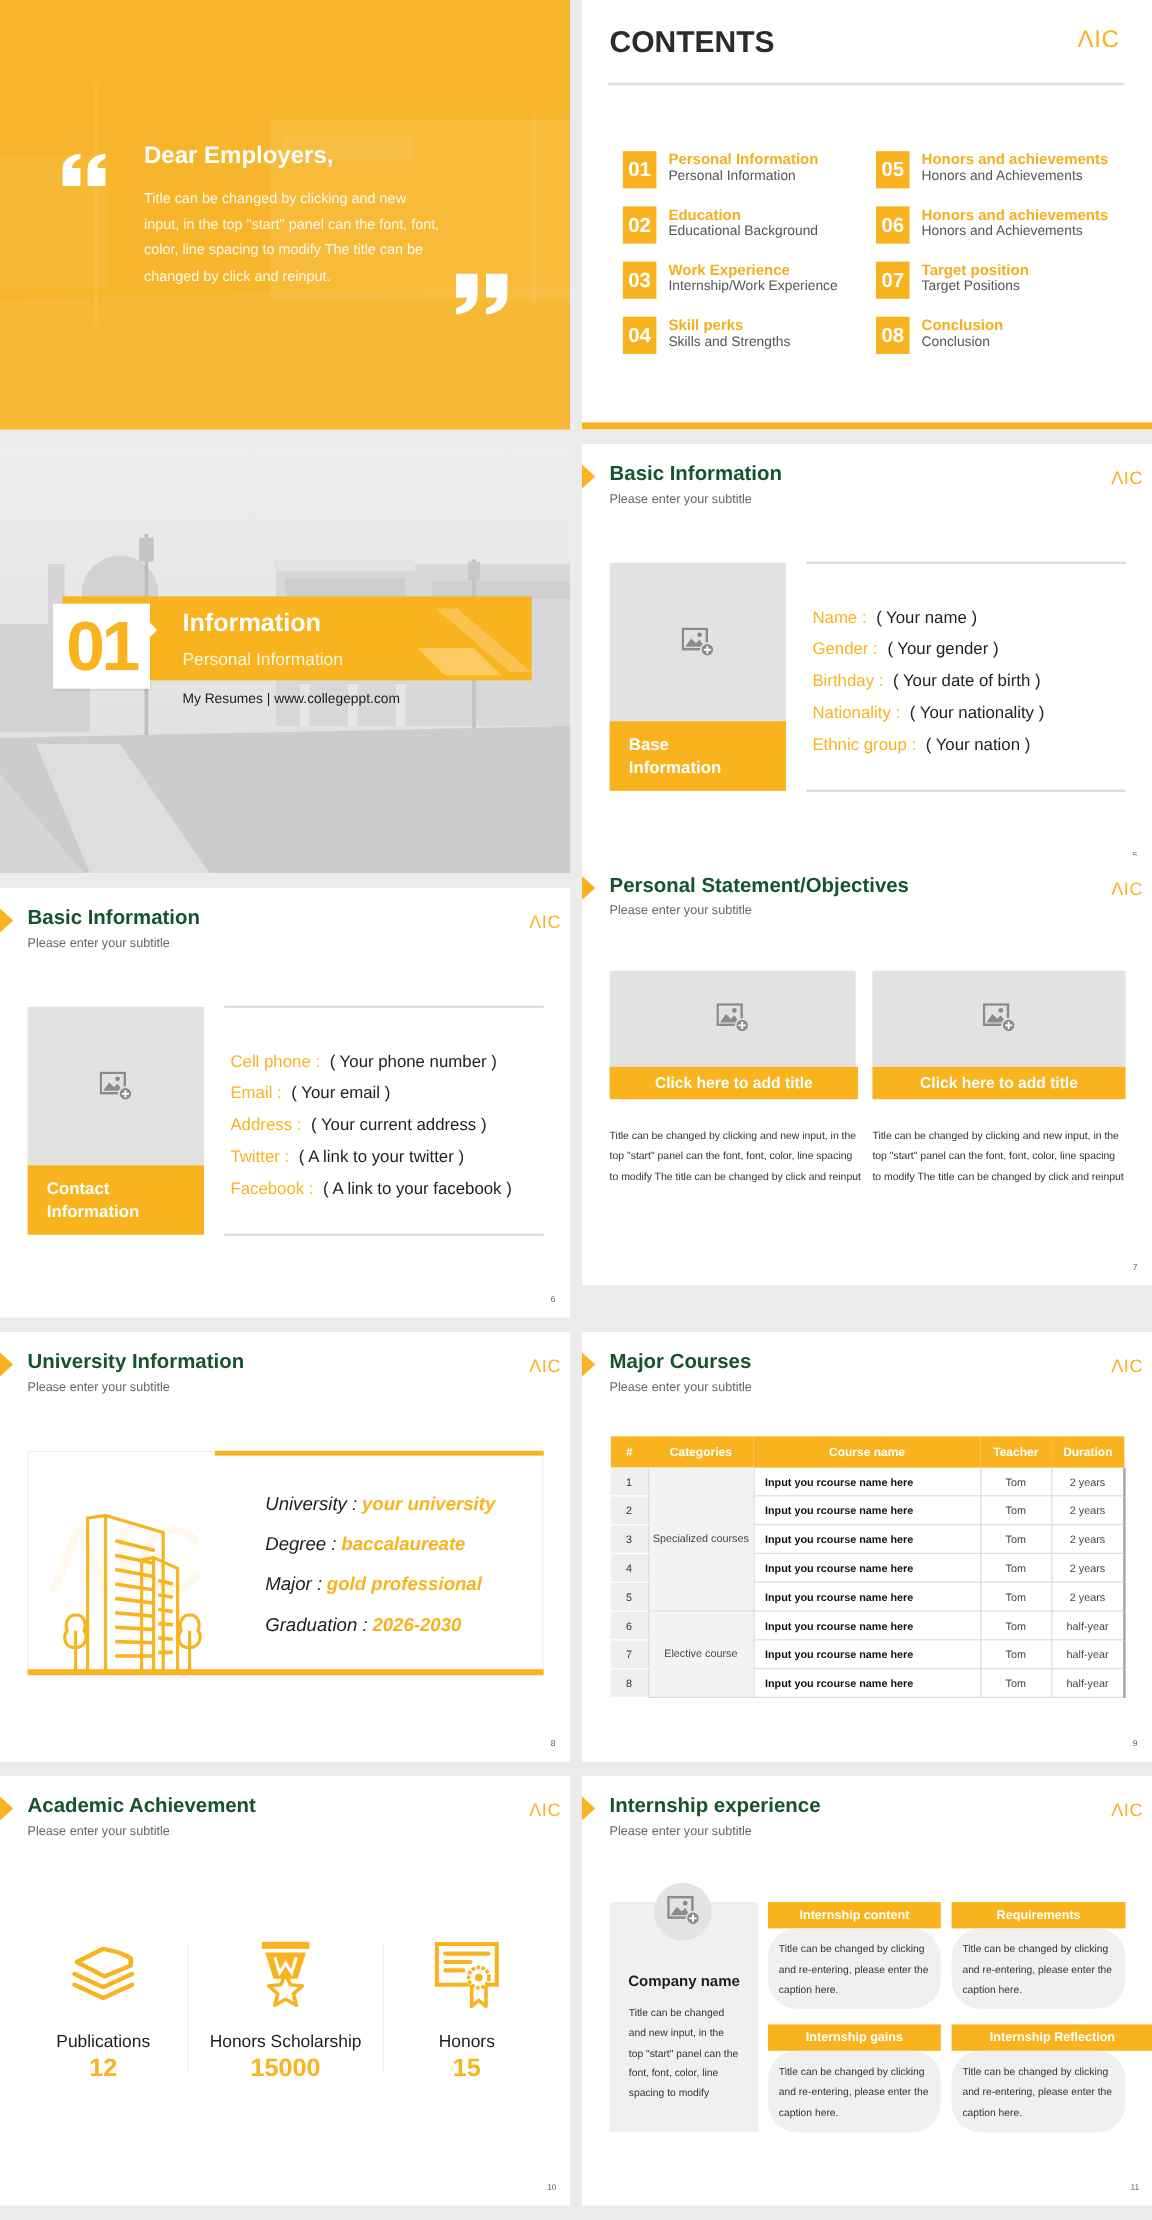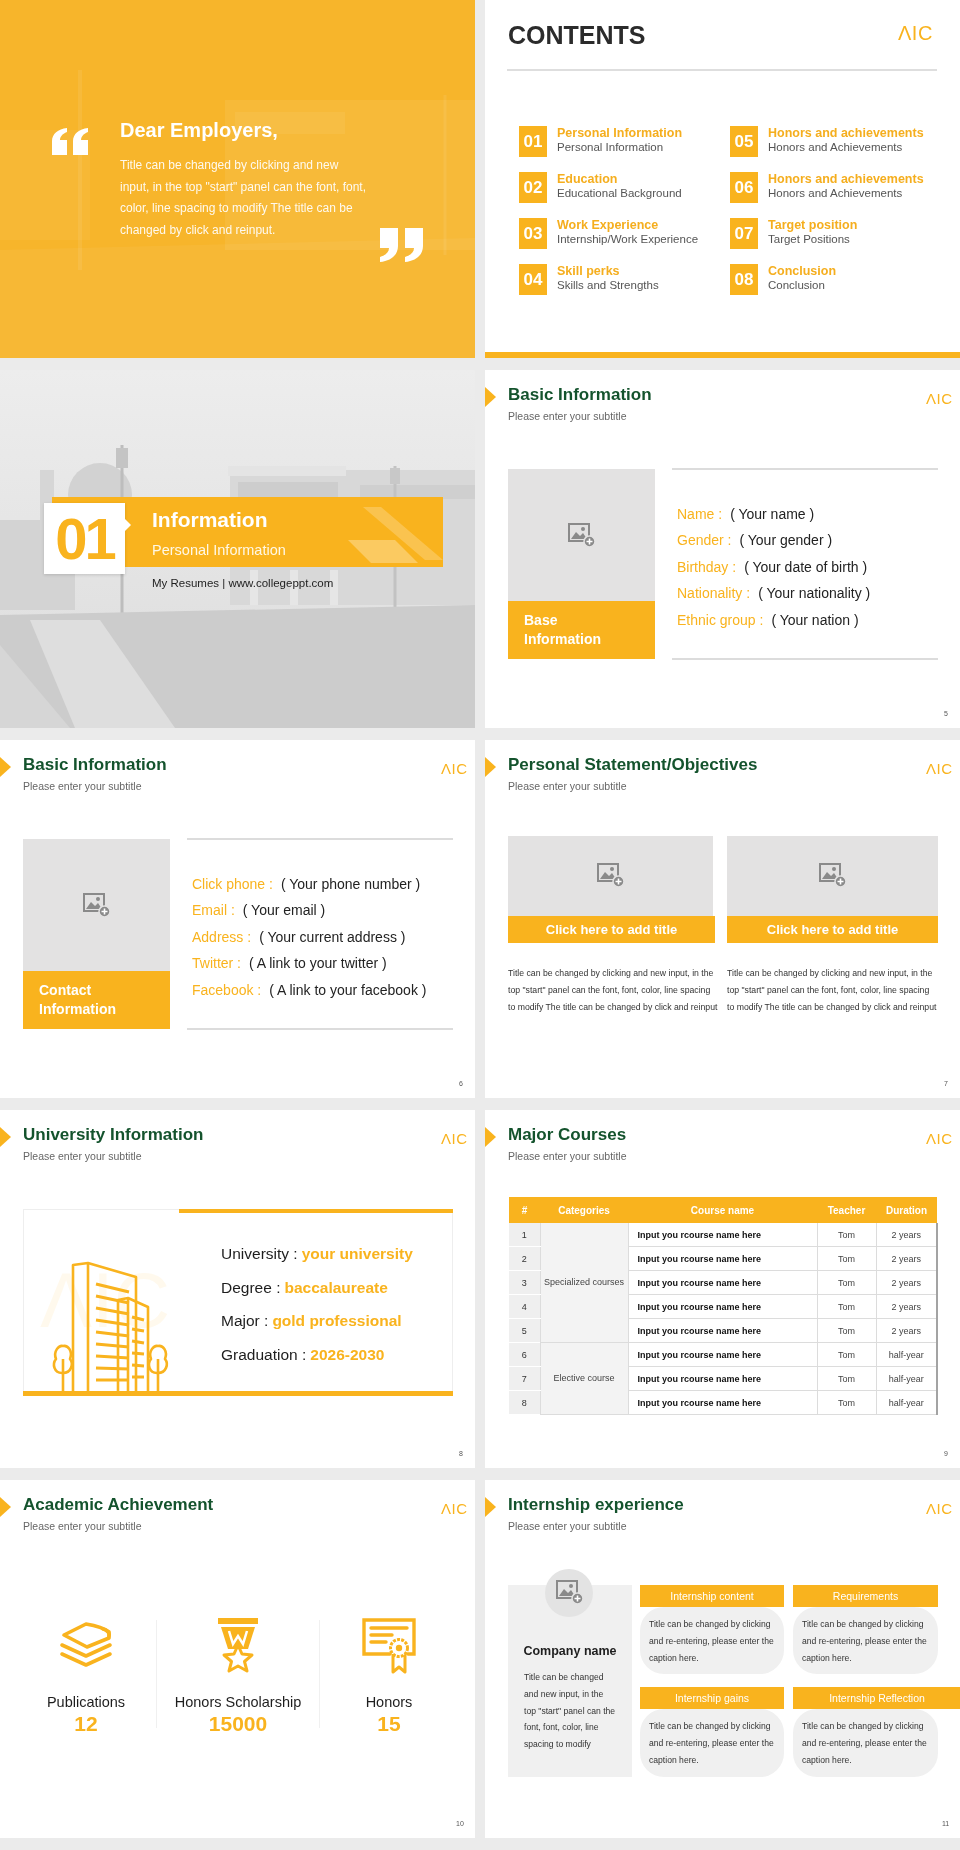--- a/index.html
+++ b/index.html
@@ -52,21 +52,21 @@
   .f-label { color:#F9B31E; }
   .f-val { color:#222; margin-left:8px; }
   .img-icon { position:absolute; width:28px; height:25px; }
 
   
   .st-bar { position:absolute; height:27px; background:#F9B31E; color:#fff; font-size:13px; font-weight:bold; text-align:center; line-height:27px; white-space:nowrap; }
   .st-body { position:absolute; top:225px; width:210px; font-size:8.7px; line-height:17px; color:#333; }
 
   
   .uni-card { position:absolute; left:23px; top:99px; width:430px; height:186px; box-sizing:border-box; border:1px solid #eeeeee; background:#fff; }
-  .uni-rows { position:absolute; left:221px; top:127px; font-size:15.5px; line-height:33.7px; white-space:nowrap; }
+  .uni-rows { position:absolute; left:221px; top:127px; font-size:15.5px; line-height:33.7px; white-space:nowrap;font-style:italic; }
   .uni-label { color:#1e1e1e; }
   .uni-val { color:#F9B31E; font-weight:bold; margin-left:4px; }
   .watermark { position:absolute; left:40px; top:150px; font-size:78px; line-height:80px; color:rgba(249,179,30,0.08); white-space:nowrap; }
 
   
   .tbl { position:absolute; left:24px; top:87px; width:428px; border-collapse:collapse; table-layout:fixed; }
   .tbl th { height:26px; background:#F9B31E; color:#fff; font-size:10px; font-weight:bold; padding:0; text-align:center; }
   .tbl td { height:23px; padding:0; font-size:9px; color:#444; text-align:center; border-bottom:1px solid #dcdcdc; border-right:1px solid #dcdcdc; }
   .tbl td.n { background:#efefef; color:#333; border-bottom:1px solid #fff; }
   .tbl td.cat { background:#f3f3f3; color:#444; line-height:11px; }
@@ -79,21 +79,21 @@
   .stat-label { position:absolute; top:213px; width:150px; text-align:center; font-size:14.5px; line-height:18px; color:#1e1e1e; white-space:nowrap; }
   .stat-val { position:absolute; top:232px; width:150px; text-align:center; font-size:21px; line-height:24px; font-weight:bold; color:#F9B31E; }
   .vdiv { position:absolute; top:140px; width:1px; height:108px; background:#f0f0f0; }
 
   
   .co-panel { position:absolute; left:23px; top:105px; width:124px; height:192px; background:#f0f0f0; }
   .co-circle { position:absolute; left:60px; top:89px; width:48px; height:48px; border-radius:50%; background:#e3e3e3; }
   .co-name { position:absolute; left:23px; top:163px; width:124px; text-align:center; font-size:12.5px; line-height:16px; font-weight:bold; color:#1e1e1e; }
   .co-body { position:absolute; left:39px; top:189px; width:92px; font-size:8.6px; line-height:16.8px; color:#333; }
   .ic-card { position:absolute; }
-  .ic-head { position:absolute; left:0; top:0; height:22px; background:#F9B31E; color:#fff; font-size:10.5px; font-weight:normal; text-align:center; line-height:22px; white-space:nowrap; }
+  .ic-head { position:absolute; left:0; top:0; height:22px; background:#F9B31E; color:#fff; font-size:10.5px; font-weight:bold; text-align:center; line-height:22px; white-space:nowrap; }
   .ic-body { position:absolute; left:0; top:22px; height:67px; background:#f0f0f0;border-radius:24px; }
   .ic-text { position:absolute; left:9px; top:9px; width:125px; font-size:8.6px; line-height:16.8px; color:#333; }
 </style>
 </head>
 <body>
 
 <div class="slide s-cover" style="left:0;top:0">
   <svg class="abs" style="left:0;top:0" width="475" height="358">
     <rect x="225" y="100" width="250" height="150" fill="rgba(255,255,255,0.07)"></rect>
     <rect x="235" y="112" width="110" height="22" fill="rgba(255,255,255,0.06)"></rect>
@@ -249,30 +249,30 @@
       <path d="M21.5 15.5v6M18.5 18.5h6" stroke="#fff" stroke-width="1.6"></path>
     </svg>
   </div>
   <div class="photo-label" style="left:23px;top:231px;width:147px;height:58px">
     <div>Contact</div>
     <div>Information</div>
   </div>
   <div class="hline" style="left:187px;top:98px;width:266px"></div>
   <div class="hline" style="left:187px;top:288px;width:266px"></div>
   <div class="fields">
-    <div><span class="f-label">Click phone :</span><span class="f-val">( Your phone number )</span></div>
+    <div><span class="f-label">Cell phone :</span><span class="f-val">( Your phone number )</span></div>
     <div><span class="f-label">Email :</span><span class="f-val">( Your email )</span></div>
     <div><span class="f-label">Address :</span><span class="f-val">( Your current address )</span></div>
     <div><span class="f-label">Twitter :</span><span class="f-val">( A link to your twitter )</span></div>
     <div><span class="f-label">Facebook :</span><span class="f-val">(  A link to your facebook )</span></div>
   </div>
   <div class="pnum">6</div>
 </div>
 
-<div class="slide" style="left:485px;top:740px">
+<div class="slide" style="left:485px;top:713px">
   <div class="hdr-tri"></div>
   <div class="hdr-title">Personal Statement/Objectives</div>
   <div class="hdr-sub">Please enter your subtitle</div>
   <div class="logo">ΛIC</div>
 
   <div class="photo" style="left:23px;top:96px;width:205px;height:80px">
     <svg class="img-icon" style="left:89px;top:27px" viewBox="0 0 28 25">
       <rect x="1" y="1" width="20" height="17" fill="none" stroke="#8a8a8a" stroke-width="2"></rect>
       <path d="M3 16 L8 9 L12 13 L15 10 L19 16 Z" fill="#8a8a8a"></path>
       <circle cx="15" cy="6" r="2" fill="#8a8a8a"></circle>

